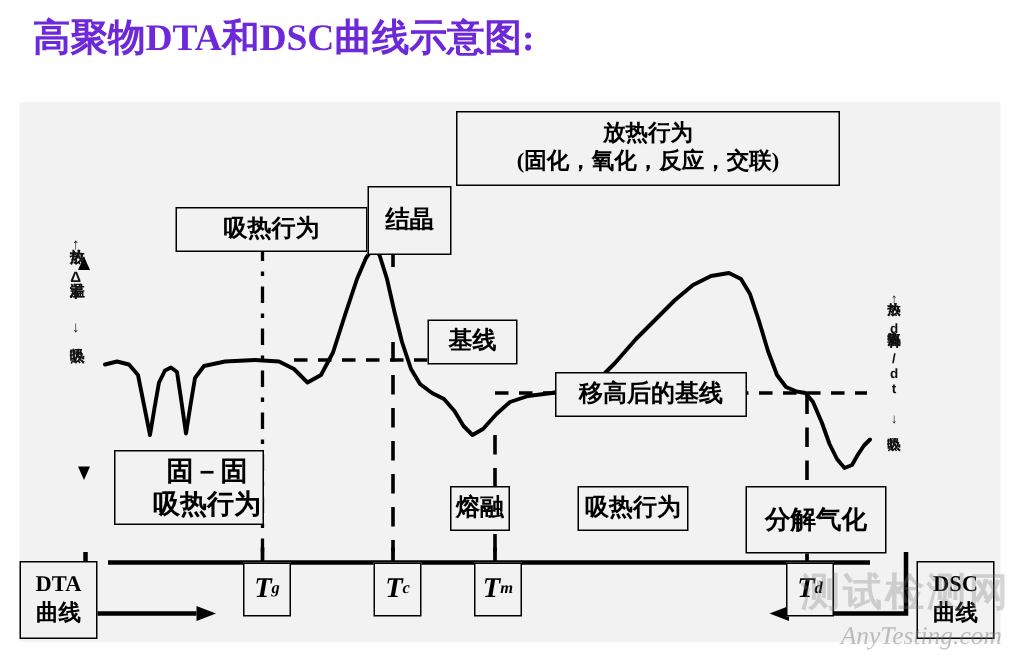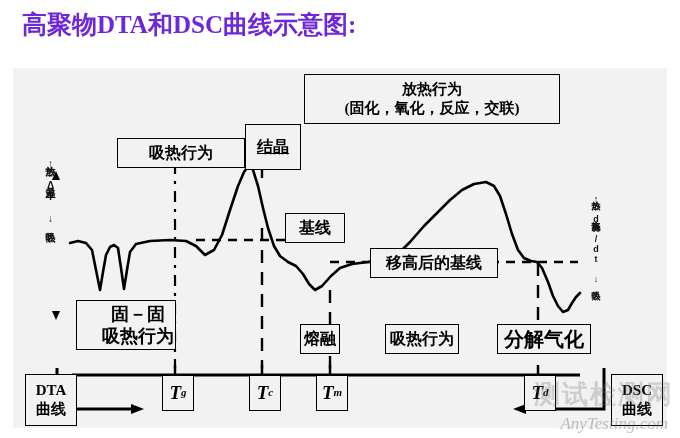--- a/index.html
+++ b/index.html
@@ -121,21 +121,21 @@
 
   <div class="box" style="left:63px;top:232px;width:100px;height:50px;font-size:18px;flex-direction:column;padding-left:24px;">
     <span>固－固</span>
     <span>吸热行为</span>
   </div>
 
   <div class="box" style="left:287px;top:256px;width:40px;height:30px;font-size:16px;">熔融</div>
 
   <div class="box" style="left:372px;top:256px;width:74px;height:30px;font-size:16px;">吸热行为</div>
 
-  <div class="box" style="left:484px;top:256px;width:94px;height:30px;font-size:20px;">分解气化</div>
+  <div class="box" style="left:484px;top:256px;width:94px;height:45px;font-size:17px;">分解气化</div>
 
   <div class="box" style="left:149px;top:307px;width:32px;height:36px;font-size:19px;font-style:italic;">
     <span>T</span>
       <sub style="font-size:11px;">g</sub>
   </div>
 
   <div class="box" style="left:236px;top:307px;width:32px;height:36px;font-size:19px;font-style:italic;">
     <span>T</span>
       <sub style="font-size:11px;">c</sub>
   </div>
@@ -143,21 +143,21 @@
   <div class="box" style="left:303px;top:307px;width:32px;height:36px;font-size:19px;font-style:italic;">
     <span>T</span>
       <sub style="font-size:11px;">m</sub>
   </div>
 
   <div class="box" style="left:511px;top:307px;width:32px;height:36px;font-size:19px;font-style:italic;">
     <span>T</span>
       <sub style="font-size:11px;">d</sub>
   </div>
 
-  <div class="box" style="left:0px;top:306px;width:52px;height:52px;font-size:15px;flex-direction:column;margin-left:12px;">
+  <div class="box" style="left:0px;top:306px;width:52px;height:52px;font-size:15px;flex-direction:column;">
     <span style="font-weight:bold;">DTA</span>
     <span>曲线</span>
   </div>
 
   <div class="box" style="left:598px;top:306px;width:52px;height:52px;font-size:15px;flex-direction:column;">
     <span style="font-weight:bold;">DSC</span>
     <span>曲线</span>
   </div>
 
 </div>

